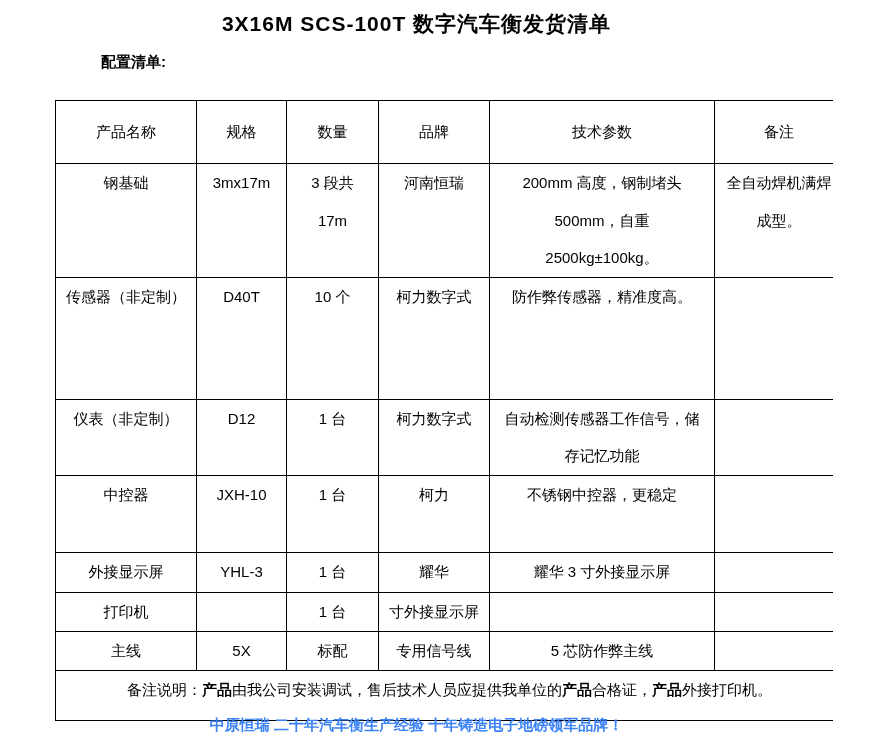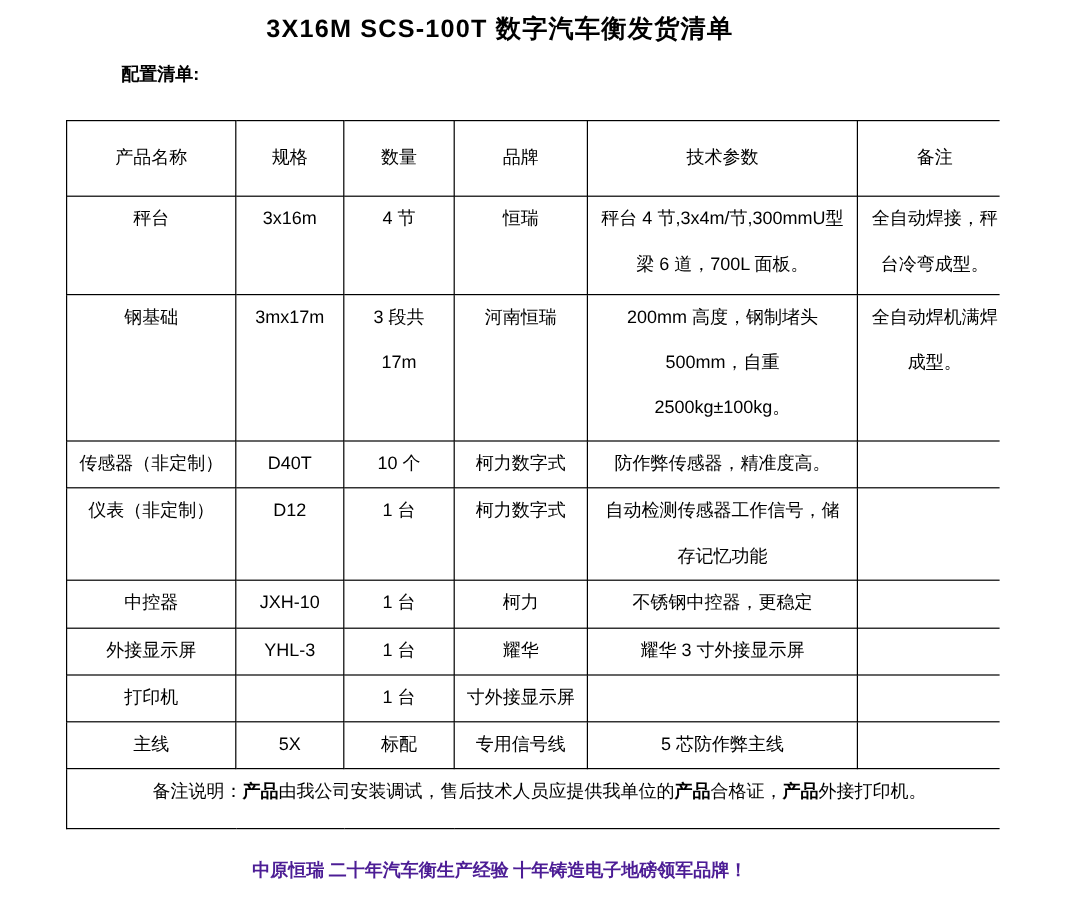--- a/index.html
+++ b/index.html
@@ -105,28 +105,20 @@
           <th>产品名称</th>
           <th>规格</th>
           <th>数量</th>
           <th>品牌</th>
           <th>技术参数</th>
           <th>备注</th>
         </tr>
     </thead>
     <tbody id="table-body">
         <tr>
-          <td>秤台</td>
-          <td>3x16m</td>
-          <td>4 节</td>
-          <td>恒瑞</td>
-          <td>秤台 4 节,3x4m/节,300mmU型梁 6 道，700L 面板。</td>
-          <td>全自动焊接，秤台冷弯成型。</td>
-        </tr>
-        <tr>
           <td>钢基础</td>
           <td>3mx17m</td>
           <td>3 段共 17m</td>
           <td>河南恒瑞</td>
           <td>200mm 高度，钢制堵头 500mm，自重 2500kg±100kg。</td>
           <td>全自动焊机满焊成型。</td>
         </tr>
         <tr>
           <td>传感器（非定制）</td>
           <td>D40T</td>
@@ -176,15 +168,15 @@
           <td></td>
         </tr>
       </tbody>
     <tbody>
       <tr class="note-row">
         <td id="note-cell" colspan="6"><span>备注说明：</span><span class="note-bold">产品</span><span>由我公司安装调试，售后技术人员应提供我单位的</span><span class="note-bold">产品</span><span>合格证，</span><span class="note-bold">产品</span><span>外接打印机。</span></td>
       </tr>
     </tbody>
   </table>
 
-  <div class="footer-slogan" style="color: #4c1d95; font-family: Liberation Serif, serif;">中原恒瑞 二十年汽车衡生产经验 十年铸造电子地磅领军品牌！</div>
+  <div class="footer-slogan" style="color: #3b82f6;">中原恒瑞 二十年汽车衡生产经验 十年铸造电子地磅领军品牌！</div>
 
 </div>
 
 </body></html>

